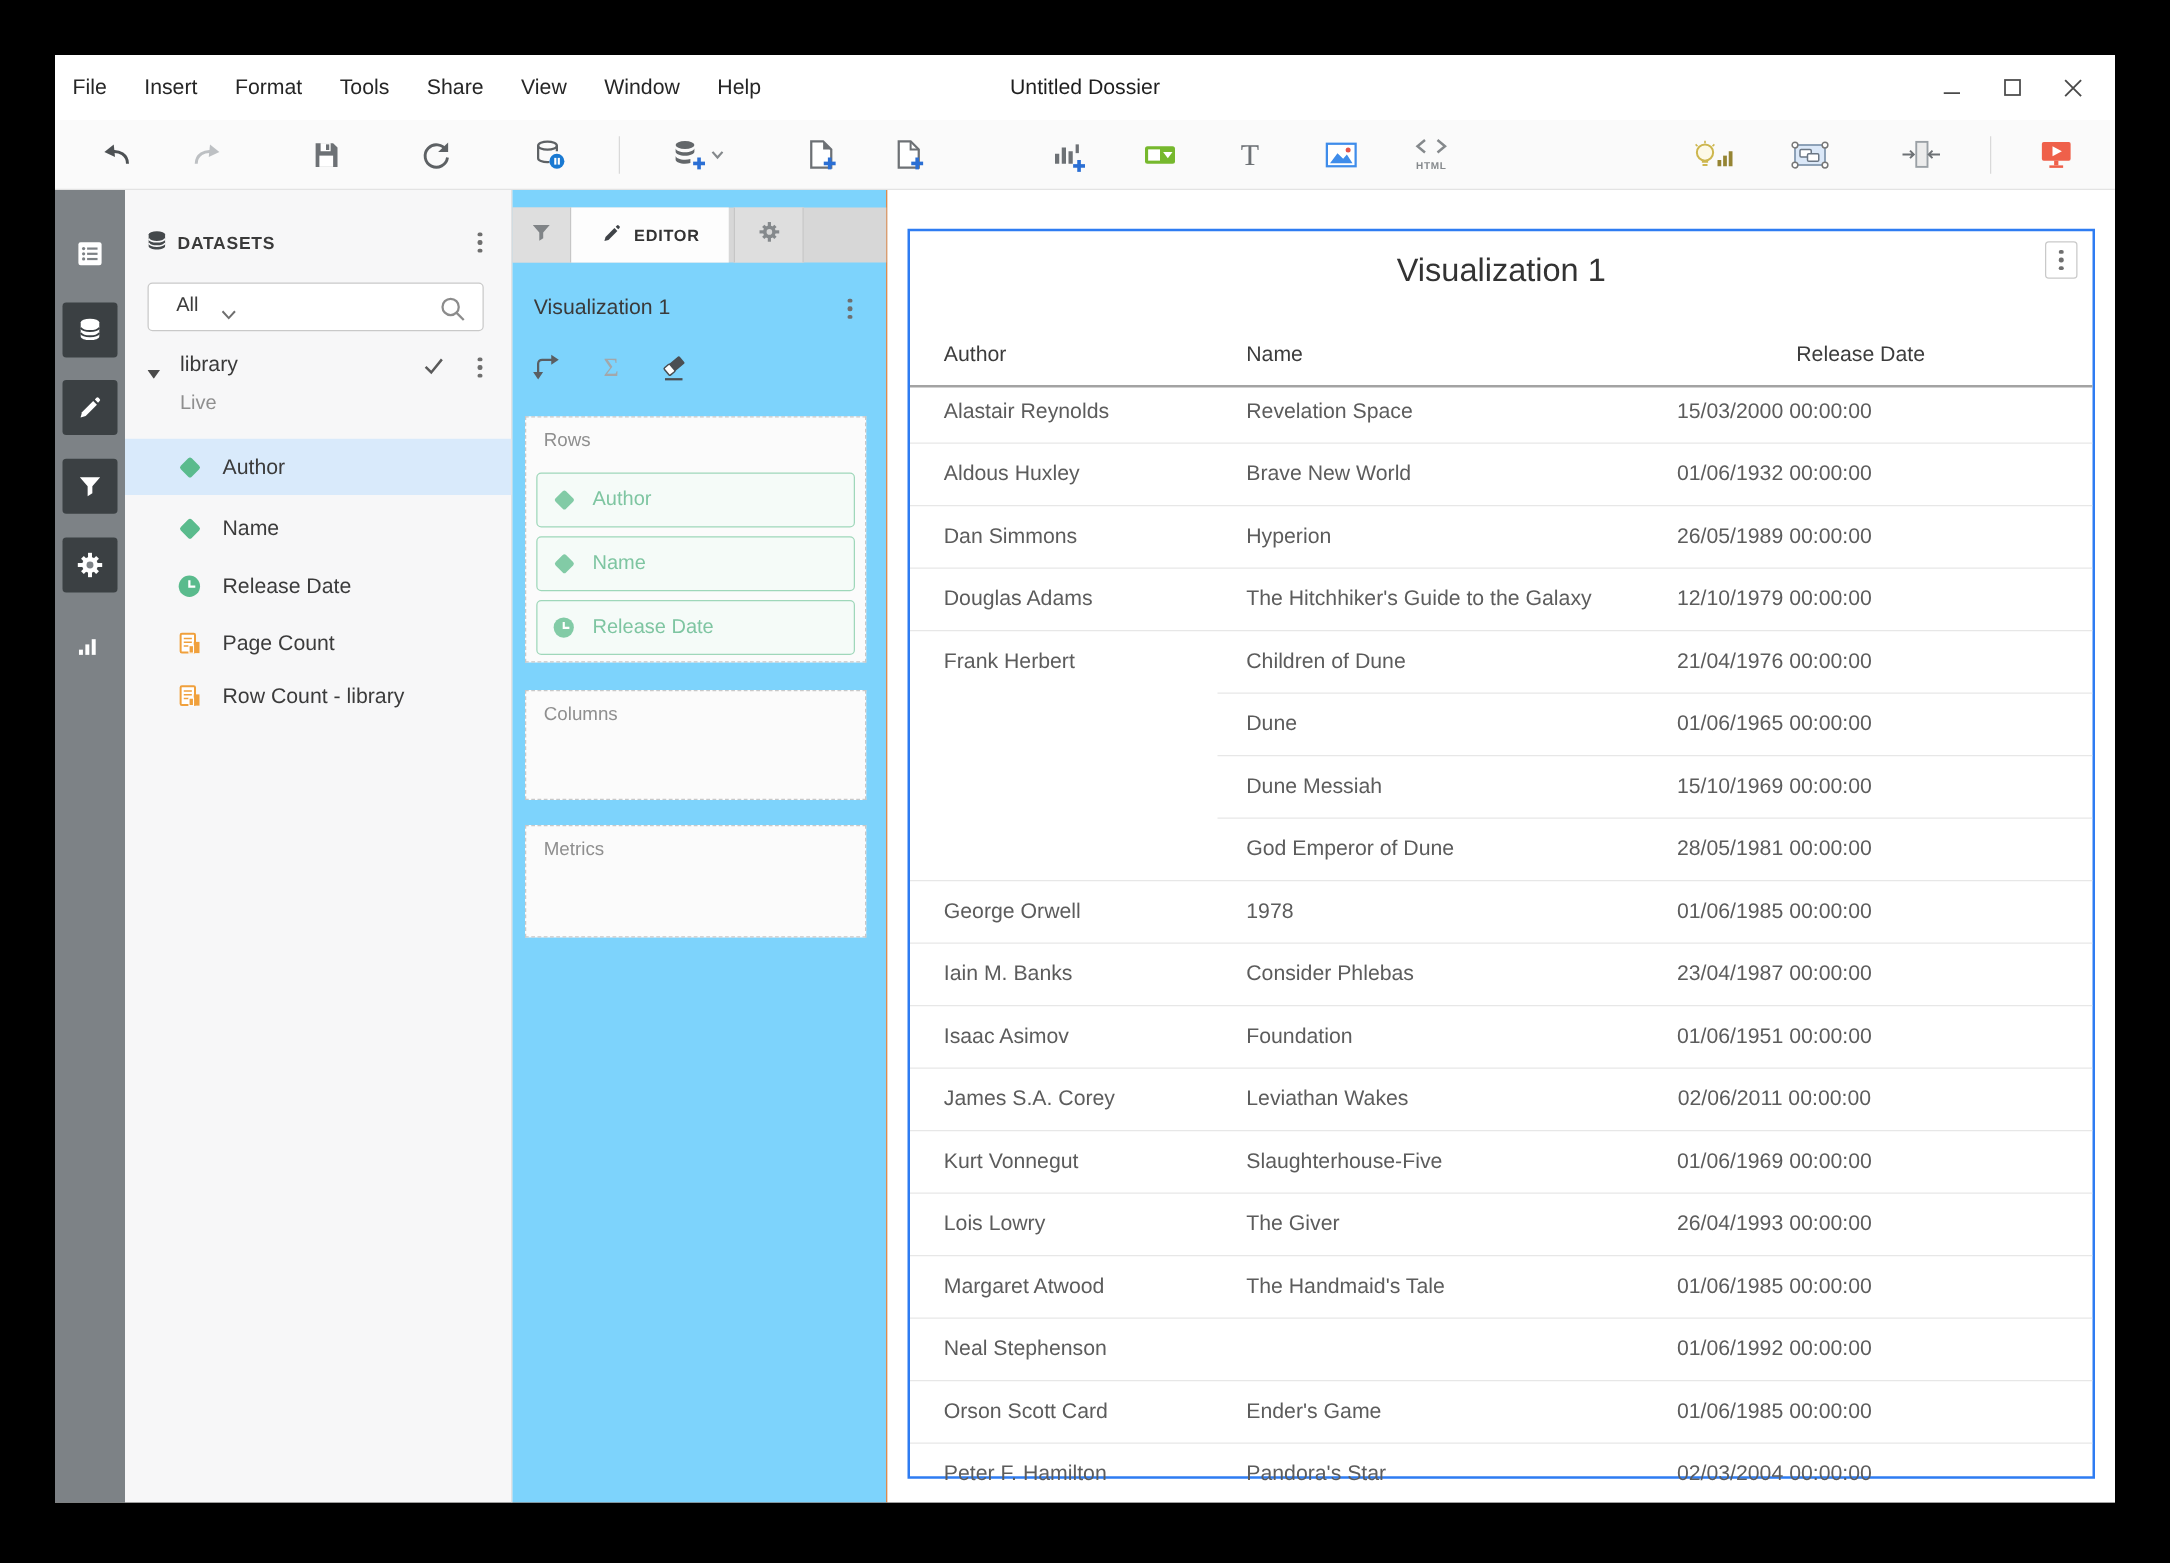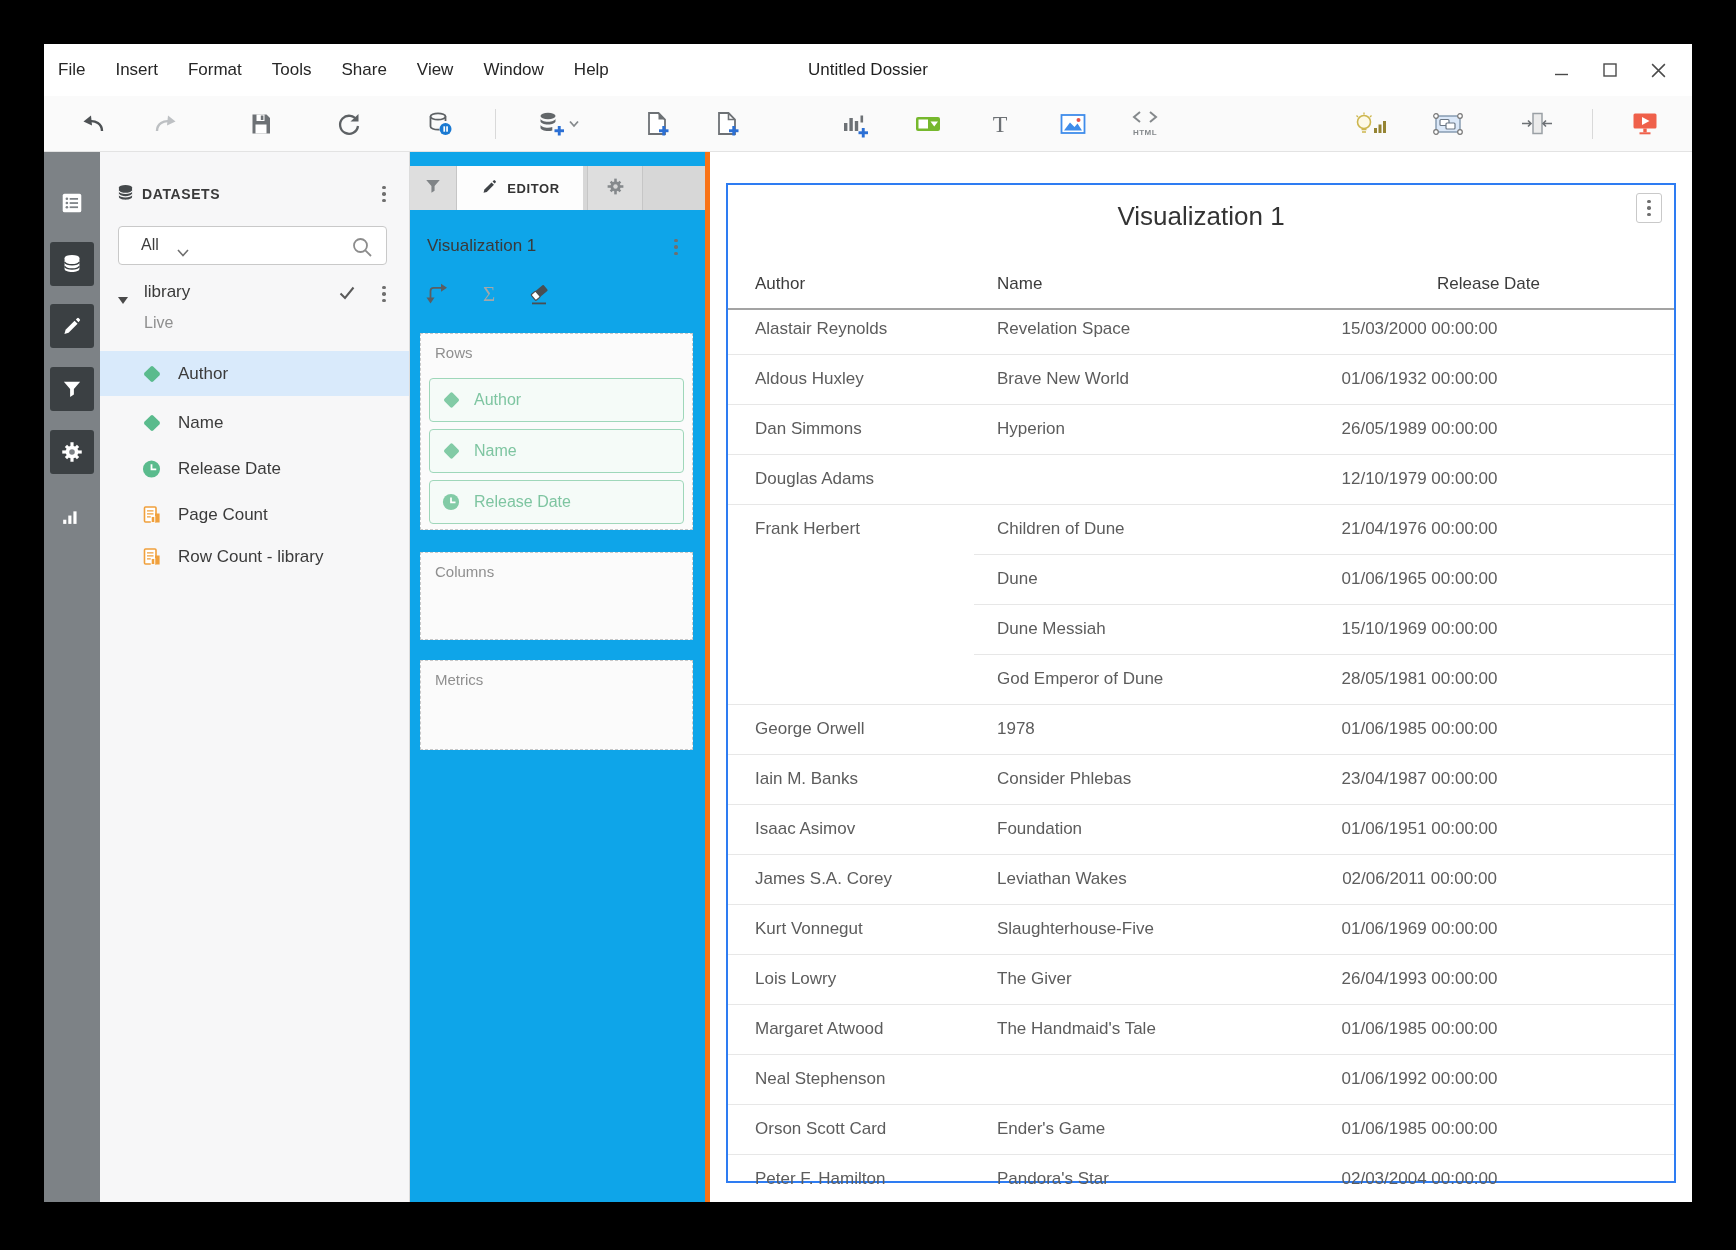--- a/index.html
+++ b/index.html
@@ -39,21 +39,21 @@
   .lib-name { position:absolute; left:44px; top:4px; font-size:17px; color:#3a3a3a; }
   .lib-check { position:absolute; right:54px; top:8px; }
   .lib-kebab { position:absolute; right:14px; top:3px; width:22px; height:26px; display:flex; align-items:center; justify-content:center; }
   .lib-live { position:absolute; left:44px; top:162px; font-size:16px; color:#8f8f8f; }
   .ds-field { position:absolute; left:0; width:100%; height:45px; }
   .ds-field.selected { background:#d9eafb; }
   .ds-field .f-icon { position:absolute; left:42px; top:50%; transform:translateY(-50%); display:flex; }
   .ds-field .f-label { position:absolute; left:78px; top:50%; transform:translateY(-50%); font-size:17px; color:#3b3b3b; }
 
   
-  .editor { position:absolute; left:366px; top:0; width:300px; height:100%; background:#0ea5e9; border-right:5px solid #f97316; }
+  .editor { position:absolute; left:366px; top:0; width:300px; height:100%; background:#7dd3fc; border-right:1px solid #f97316; }
   .tabstrip { position:absolute; left:0; top:14px; width:100%; height:44px; background:#d7d7d7; }
   .tab { position:absolute; top:0; height:44px; display:flex; align-items:center; justify-content:center; gap:8px; }
   .tab-filter { left:0; width:47px; background:#dedede; border-right:1px solid #c6c6c6; }
   .tab-editor { left:47px; width:126px; background:#fdfdfd; }
   .tab-editor span { font-size:13px; font-weight:bold; letter-spacing:0.6px; color:#333; }
   .tab-settings { left:177px; width:56px; background:#dedede; border-left:1px solid #c6c6c6; border-right:1px solid #c6c6c6; }
   .ed-title { position:absolute; left:17px; top:84px; font-size:17px; color:#3a3a3a; }
   .ed-kebab { position:absolute; right:18px; top:82px; width:22px; height:26px; display:flex; align-items:center; justify-content:center; }
   .ed-tools { position:absolute; left:14px; top:128px; width:270px; height:32px; display:flex; align-items:center; gap:28px; }
   .zone { position:absolute; left:10px; width:273px; border:1px dashed #c8c8c8; background:#fbfbfb; }
@@ -527,20 +527,21 @@
             </div>
             <div class="t-row" style="top: 100px;">
               <div class="t-sep" style="left: 0px;"></div>
               <div class="t-cell t-author">Dan Simmons</div>
               <div class="t-cell t-name">Hyperion</div>
               <div class="t-cell t-date">26/05/1989 00:00:00</div>
             </div>
             <div class="t-row" style="top: 150px;">
               <div class="t-sep" style="left: 0px;"></div>
               <div class="t-cell t-author">Douglas Adams</div>
+              <div class="t-cell t-name">The Hitchhiker's Guide to the Galaxy</div>
               <div class="t-cell t-date">12/10/1979 00:00:00</div>
             </div>
             <div class="t-row" style="top: 200px;">
               <div class="t-sep" style="left: 0px;"></div>
               <div class="t-cell t-author">Frank Herbert</div>
               <div class="t-cell t-name">Children of Dune</div>
               <div class="t-cell t-date">21/04/1976 00:00:00</div>
             </div>
             <div class="t-row" style="top: 250px;">
               <div class="t-sep" style="left: 246px;"></div>

